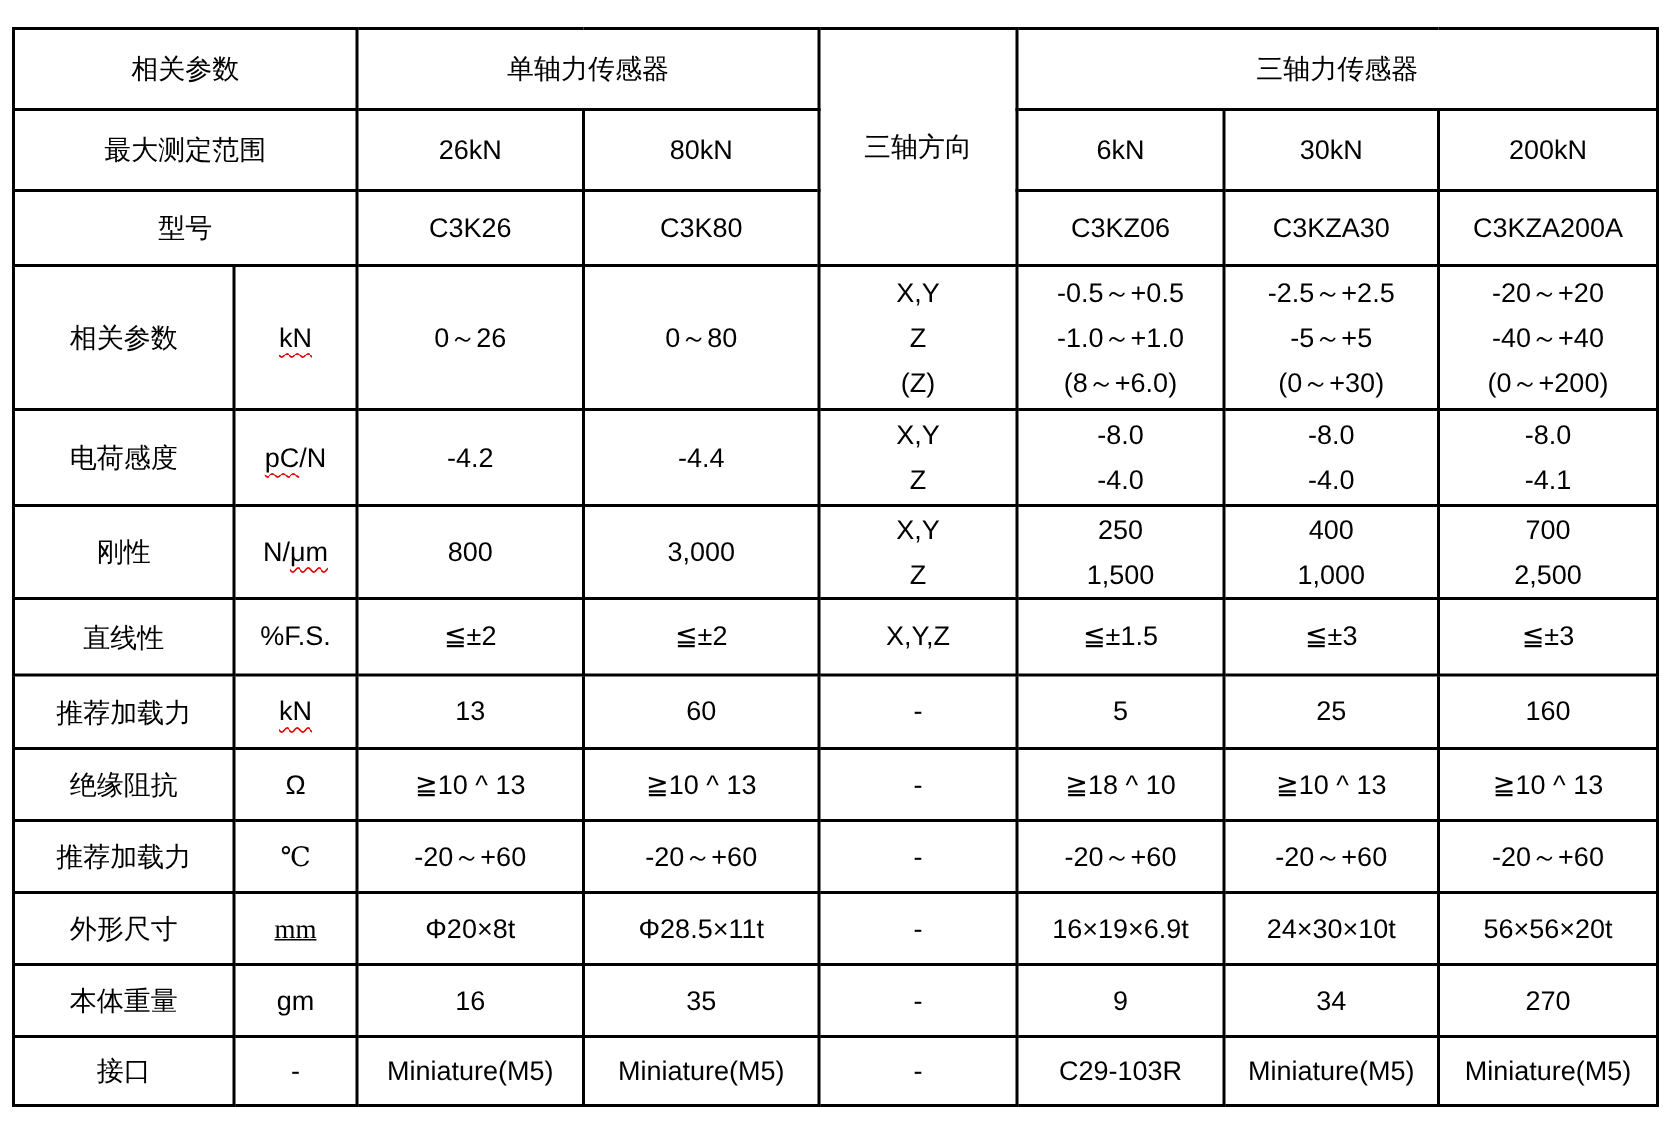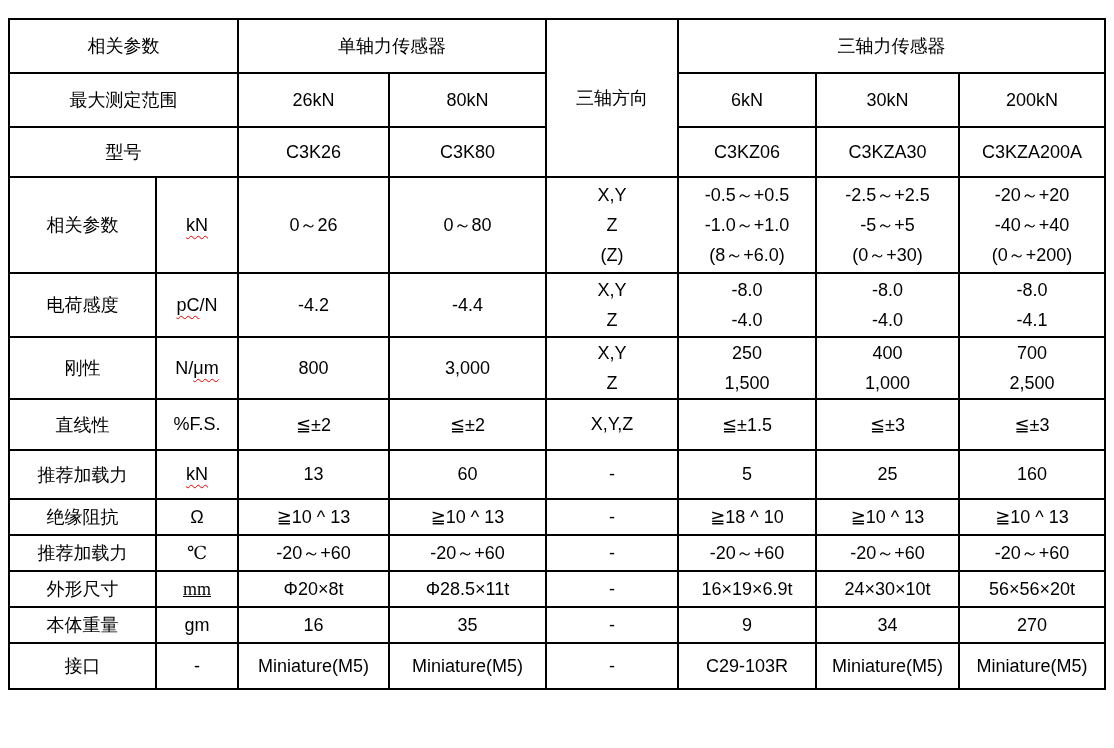--- a/index.html
+++ b/index.html
@@ -5,21 +5,21 @@
   
   html,body{margin:0;padding:0;background:#ffffff;}
   .sheet{position:relative;width:1114px;height:748px;background:#ffffff;overflow:hidden;
          font-family:"Liberation Sans","DejaVu Sans",sans-serif;color:#000000;}
   table.spec{position:absolute;left:8px;top:18px;border-collapse:collapse;table-layout:fixed;
              width:1096px;}
   table.spec td{border:2px solid #000000;text-align:center;vertical-align:middle;
                 font-size:18px;color:#000000;padding:0 2px;overflow:hidden;white-space:nowrap;}
   
   .h54{height:54px}.h50{height:50px}.h96{height:96px}.h64{height:64px}.h60{height:60px}
-  .h51{height:51px}.h49{height:49px}.h48{height:36px}.h46{height:46px}
+  .h51{height:51px}.h49{height:49px}.h48{height:48px}.h46{height:46px}
   .ln{line-height:30px;}
   .sq{text-decoration:underline;text-decoration-style:wavy;text-decoration-color:#e00000;
       text-decoration-thickness:1px;text-underline-offset:4px;}
   .serif{font-family:"Liberation Serif","DejaVu Serif",serif;font-size:17px;}
   .sm{font-size:15px;text-decoration:underline;}
 </style>
 </head>
 <body>
 
 <div class="sheet">

